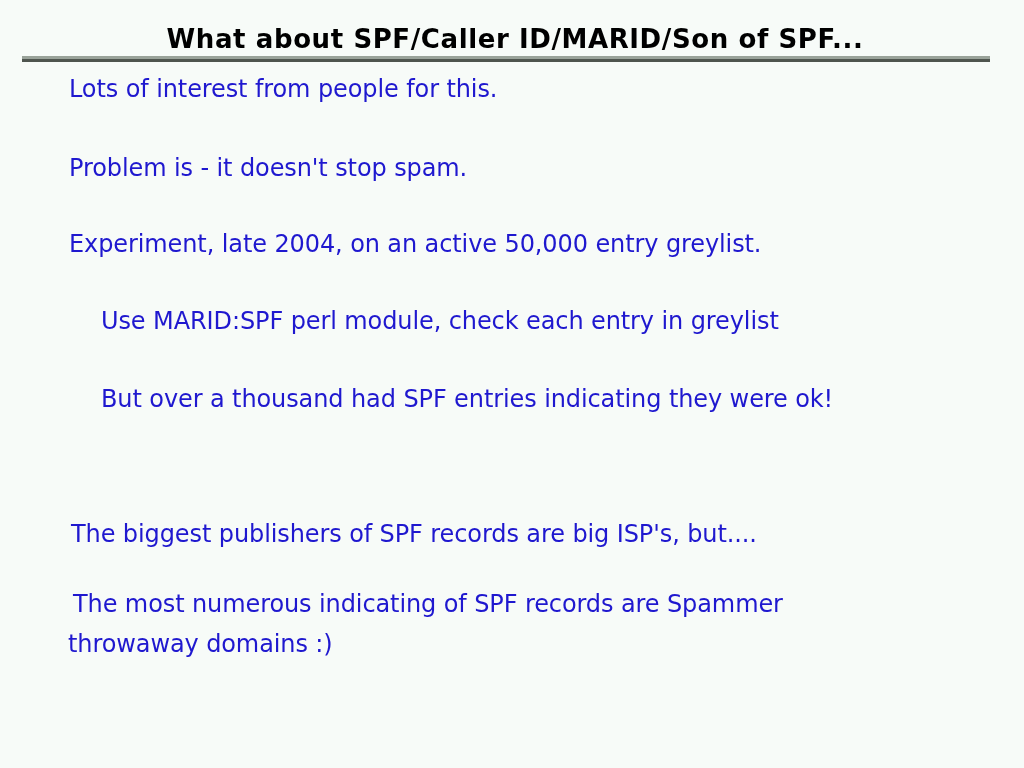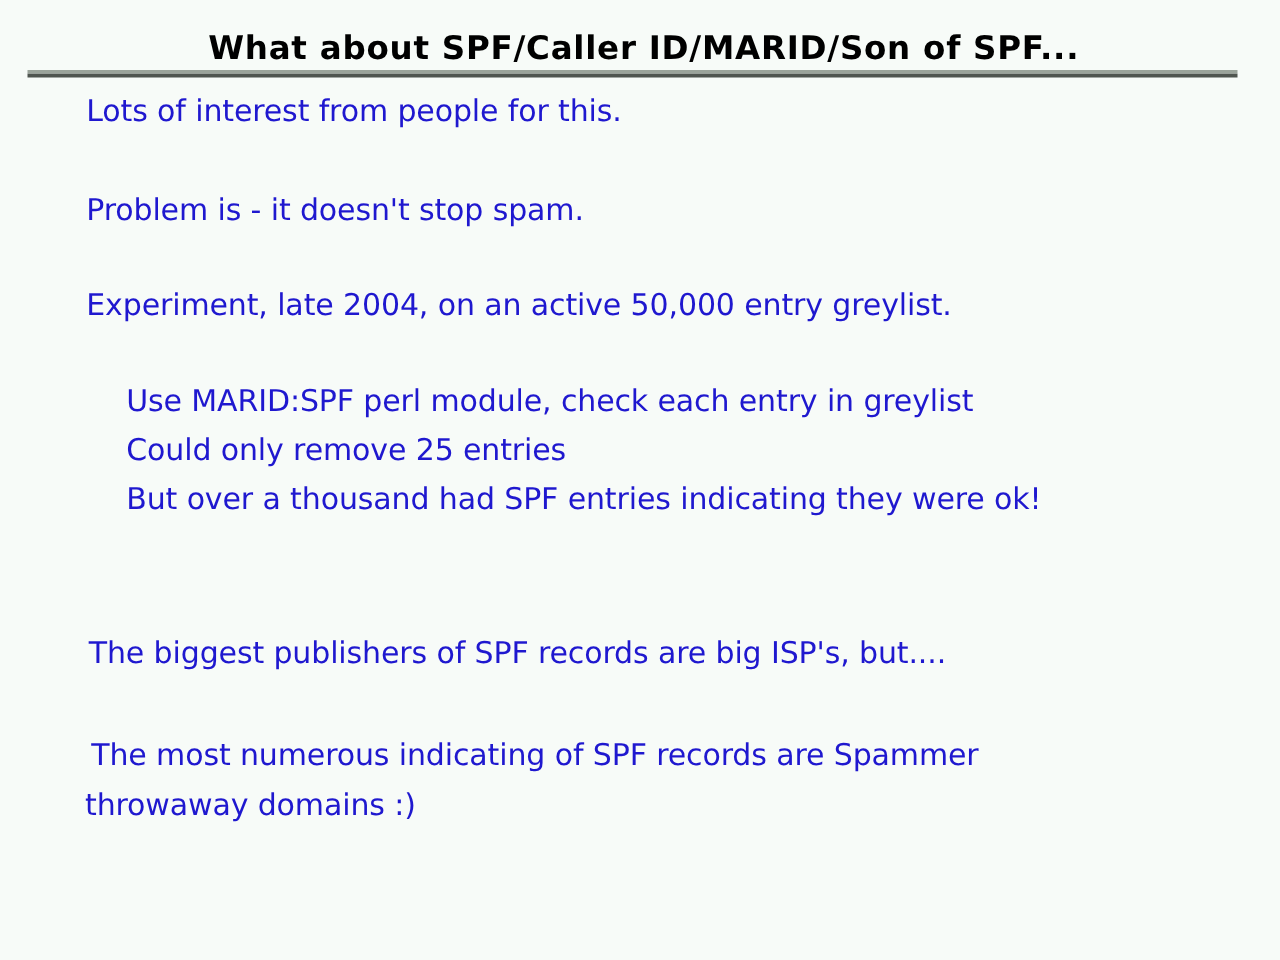--- a/index.html
+++ b/index.html
@@ -80,21 +80,21 @@
 
   .l-lots      { left: 25px;  top: 7px; }
   .l-problem   { left: 25px;  top: 86px; }
   .l-experiment{ left: 25px;  top: 162px; text-align: center; }
 
   .l-sub1      { left: 57px;  top: 239px; }
   .l-sub2      { left: 57px;  top: 278px; }
   .l-sub3      { left: 57px;  top: 317px; }
   .l-sub4      { left: 57px;  top: 356px; }
 
-  .l-biggest   { left: 27px;  top: 440px; }
+  .l-biggest   { left: 27px;  top: 452px; }
 
   .l-most      { left: 29px;  top: 522px; }
   .l-throw     { left: 24px;  top: 562px; }
 
   .l-permitted { left: 27px;  top: 645px; }
 </style>
 </head>
 <body>
 
 <div class="slide">
@@ -111,21 +111,20 @@
   <div class="body-area">
 
     <div class="line l-lots">Lots of interest from people for this.</div>
 
     <div class="line l-problem">Problem is - it doesn't stop spam.</div>
 
     <div class="line l-experiment">Experiment, late 2004, on an active 50,000 entry greylist.</div>
 
     <div class="line l-sub1">Use MARID:SPF perl module, check each entry in greylist</div>
 
-    <div class="line l-sub2">Could only remove 25 entries</div>
 
     <div class="line l-sub3">But over a thousand had SPF entries indicating they were ok!</div>
 
 
     <div class="line l-biggest">The biggest publishers of SPF records are big ISP's, but....</div>
 
     <div class="line l-most">The most numerous indicating of SPF records are Spammer</div>
 
     <div class="line l-throw">throwaway domains :)</div>
 

